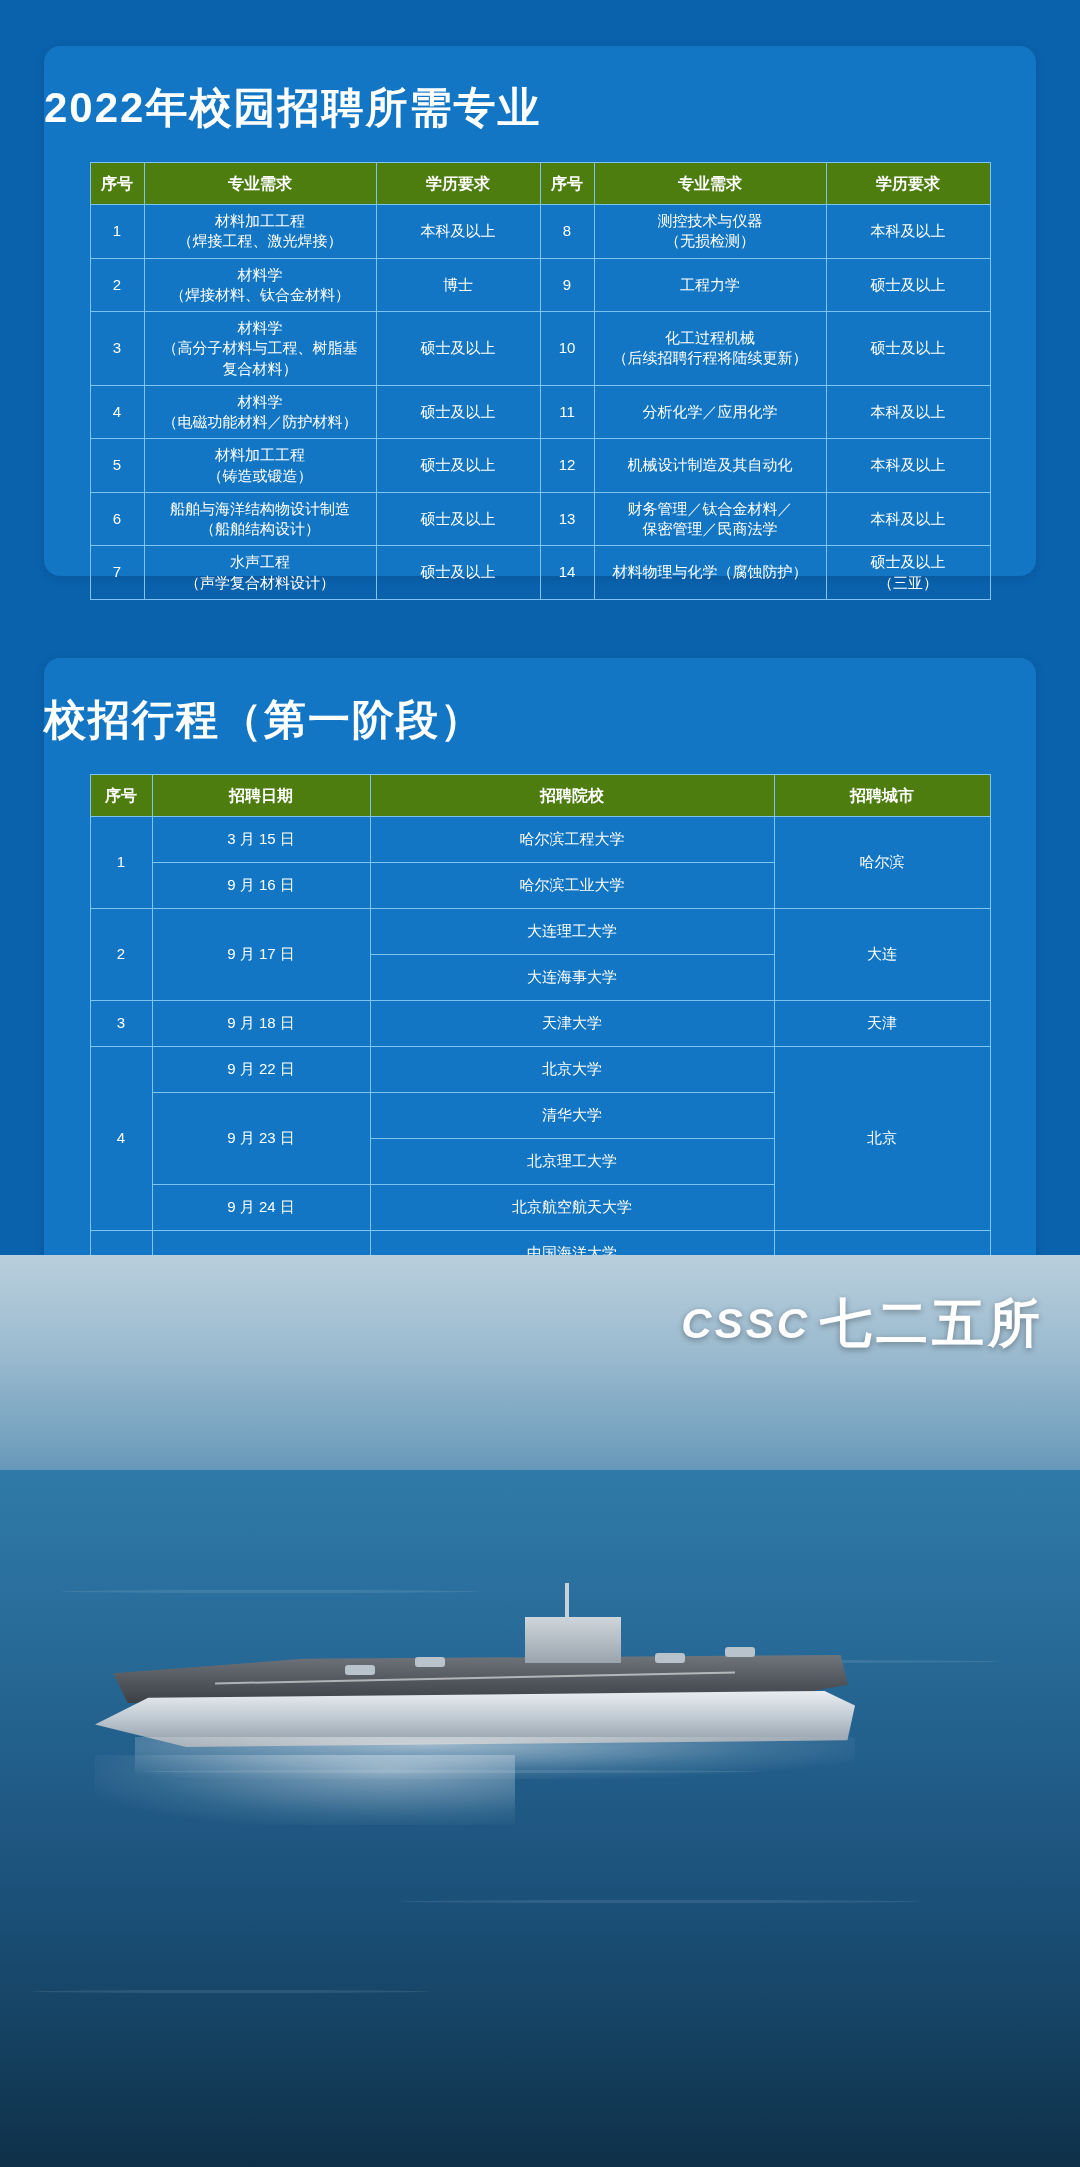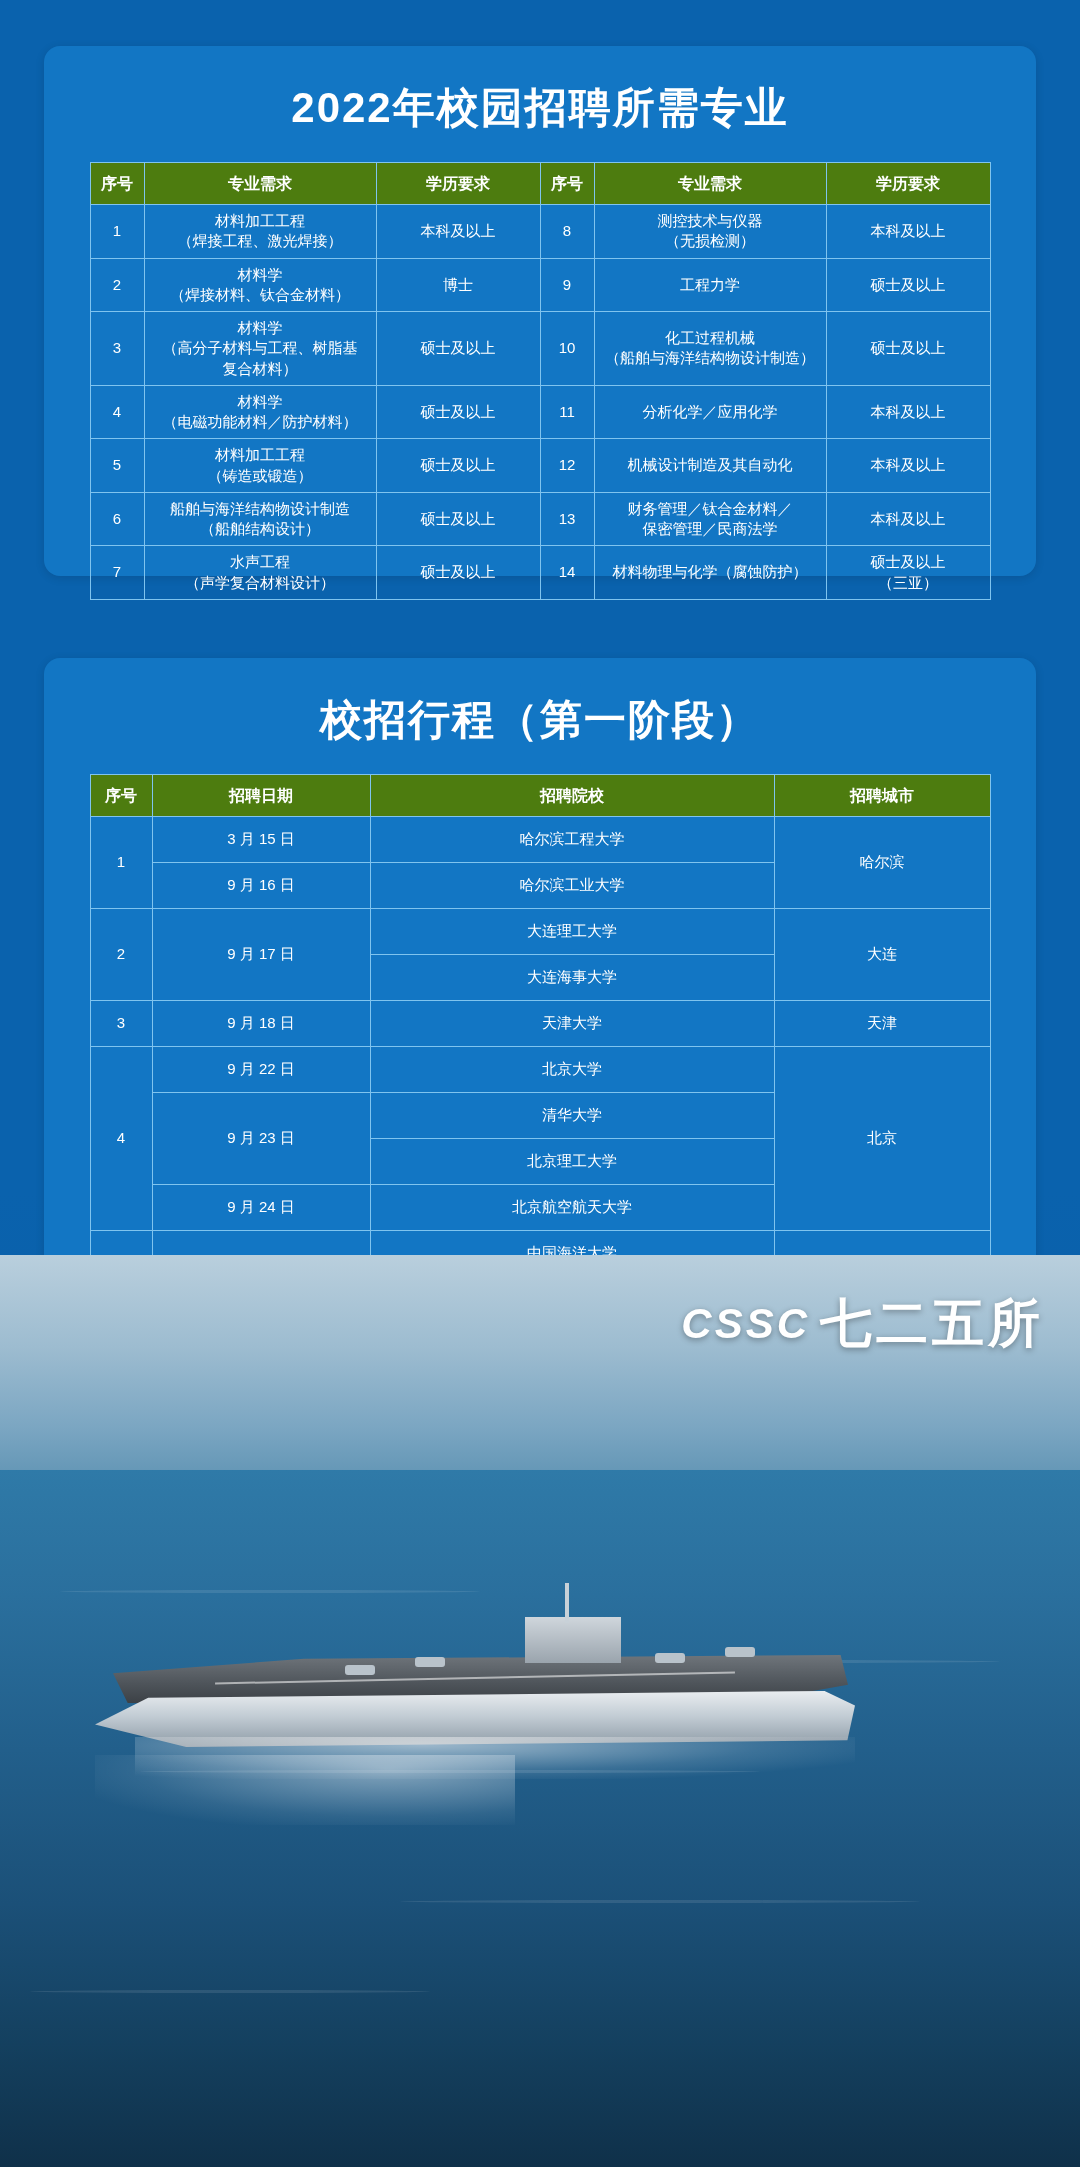--- a/index.html
+++ b/index.html
@@ -20,21 +20,21 @@
     left: 44px;
     width: 992px;
     background: #1276c4;
     border-radius: 16px;
     box-shadow: 0 2px 10px rgba(0,0,0,0.12);
   }
   #panel-majors { top: 46px; height: 530px; }
   #panel-schedule { top: 658px; height: 620px; }
 
   .panel-title {
-    text-align: center;
+    text-align: left;
     color: #ffffff;
     font-size: 42px;
     font-weight: bold;
     letter-spacing: 2px;
     padding-top: 34px;
     padding-bottom: 26px;
   }
 
   table.grid {
     border-collapse: collapse;
@@ -262,21 +262,21 @@
               <span>复合材料）</span>
             </td>
             <td class="cell-lines">
               <span>硕士及以上</span>
             </td>
             <td class="cell-lines">
               <span>10</span>
             </td>
             <td class="cell-lines">
               <span>化工过程机械</span>
-              <span>（船舶与海洋结构物设计制造）</span>
+              <span>（后续招聘行程将陆续更新）</span>
             </td>
             <td class="cell-lines">
               <span>硕士及以上</span>
             </td>
           </tr>
           <tr>
             <td class="cell-lines">
               <span>4</span>
             </td>
             <td class="cell-lines">

